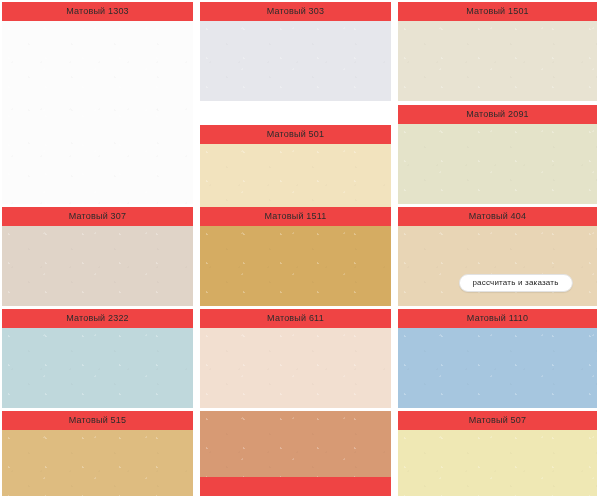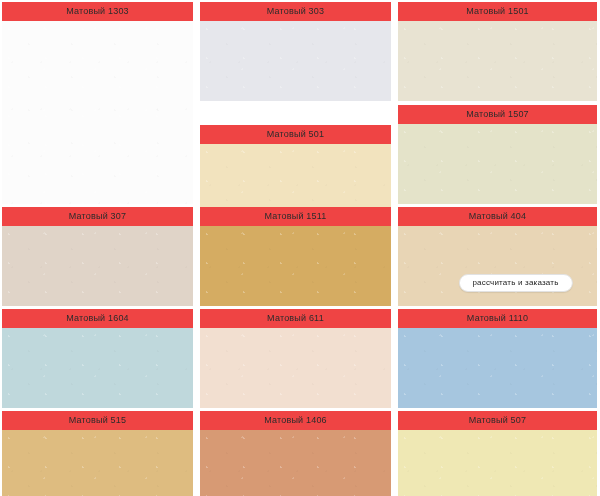--- a/index.html
+++ b/index.html
@@ -94,54 +94,53 @@
     </div>
     <div class="swatch-card" style="left: 398px; top: 2px; width: 199px; height: 99px;">
       <div class="swatch-label">Матовый 1501</div>
       <div class="swatch-color" style="background: rgb(232, 227, 210); height: 80px;"></div>
     </div>
     <div class="swatch-card" style="left: 200px; top: 105px; width: 191px; height: 99px; margin-top: 20px;">
       <div class="swatch-label">Матовый 501</div>
       <div class="swatch-color" style="background: rgb(242, 227, 190); height: 80px;"></div>
     </div>
     <div class="swatch-card" style="left: 398px; top: 105px; width: 199px; height: 99px;">
-      <div class="swatch-label">Матовый 1507</div>
+      <div class="swatch-label">Матовый 2091</div>
       <div class="swatch-color" style="background: rgb(228, 227, 201); height: 80px;"></div>
     </div>
     <div class="swatch-card" style="left: 2px; top: 207px; width: 191px; height: 99px;">
       <div class="swatch-label">Матовый 307</div>
       <div class="swatch-color" style="background: rgb(224, 212, 200); height: 80px;"></div>
     </div>
     <div class="swatch-card" style="left: 200px; top: 207px; width: 191px; height: 99px;">
       <div class="swatch-label">Матовый 1511</div>
       <div class="swatch-color" style="background: rgb(213, 172, 98); height: 80px;"></div>
     </div>
     <div class="swatch-card" style="left: 398px; top: 207px; width: 199px; height: 99px;">
       <div class="swatch-label">Матовый 404</div>
       <div class="swatch-color" style="background: rgb(232, 213, 181); height: 80px;">
         <div class="order-button">рассчитать и заказать</div>
       </div>
     </div>
     <div class="swatch-card" style="left: 2px; top: 309px; width: 191px; height: 99px;">
-      <div class="swatch-label">Матовый 1604</div>
+      <div class="swatch-label">Матовый 2322</div>
       <div class="swatch-color" style="background: rgb(191, 216, 220); height: 80px;"></div>
     </div>
     <div class="swatch-card" style="left: 200px; top: 309px; width: 191px; height: 99px;">
       <div class="swatch-label">Матовый 611</div>
       <div class="swatch-color" style="background: rgb(242, 223, 208); height: 80px;"></div>
     </div>
     <div class="swatch-card" style="left: 398px; top: 309px; width: 199px; height: 99px;">
       <div class="swatch-label">Матовый 1110</div>
       <div class="swatch-color" style="background: rgb(166, 198, 223); height: 80px;"></div>
     </div>
     <div class="swatch-card" style="left: 2px; top: 411px; width: 191px; height: 85px;">
       <div class="swatch-label">Матовый 515</div>
       <div class="swatch-color" style="background: rgb(222, 188, 128); height: 66px;"></div>
     </div>
     <div class="swatch-card" style="left: 200px; top: 411px; width: 191px; height: 85px;">
-      <div class="swatch-label">Матовый 1406</div>
       <div class="swatch-color" style="background: rgb(215, 154, 116); height: 66px;"></div>
     </div>
     <div class="swatch-card" style="left: 398px; top: 411px; width: 199px; height: 85px;">
       <div class="swatch-label">Матовый 507</div>
       <div class="swatch-color" style="background: rgb(239, 232, 180); height: 66px;"></div>
     </div>
   </div>
 
 </body></html>

